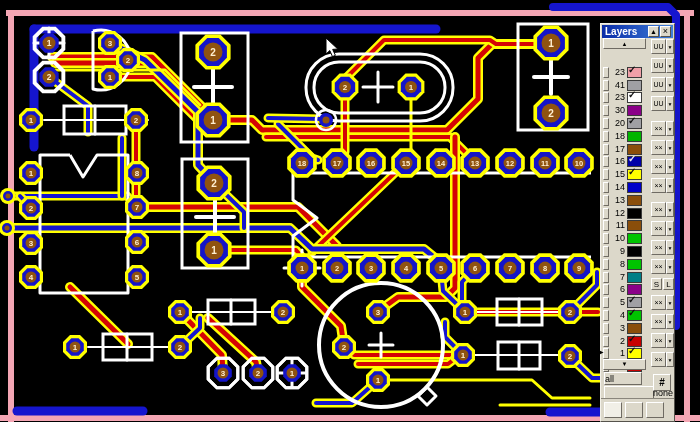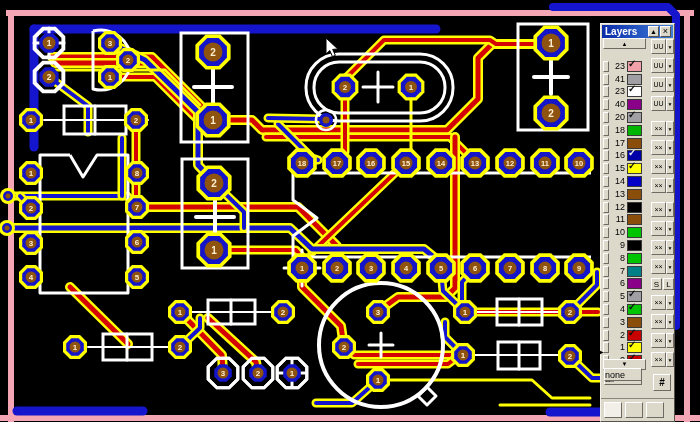--- a/index.html
+++ b/index.html
@@ -13,21 +13,21 @@
     box-sizing:border-box;z-index:10;font-family:"Liberation Sans",sans-serif;margin-left:12px;}
   #panel-title{height:13px;margin:1px;background:linear-gradient(90deg,#0A2CA8,#3F7FD9);
     display:flex;align-items:center;position:relative;}
   #panel-title span.t{color:#fff;font-size:10px;font-weight:bold;padding-left:3px;line-height:11px;}
   .tbtn{position:absolute;top:1px;width:11px;height:11px;background:#DCD8CA;
     border-top:1px solid #fff;border-left:1px solid #fff;border-right:1px solid #55534C;
     border-bottom:1px solid #55534C;font-size:7px;line-height:9px;text-align:center;
     color:#000;box-sizing:border-box;}
   .raised{background:#DCD8CA;border-top:1px solid #FFFFFF;border-left:1px solid #FFFFFF;
     border-right:1px solid #6F6B63;border-bottom:1px solid #6F6B63;box-sizing:border-box;}
-  #rows{position:absolute;left:2px;top:36px;}
+  #rows{position:absolute;left:2px;top:42px;}
   .lrow{display:flex;align-items:center;height:12.8px;position:relative;}
   .lchk{width:6px;height:11px;margin-right:1px;}
   .lnum{width:15px;font-size:9px;text-align:right;padding-right:2px;color:#000;line-height:1;}
   .lsw{width:13px;height:9px;border:1px solid #3a3a3a;position:relative;}
   .lsw .ck{position:absolute;left:0px;top:-4px;font-size:10px;font-weight:bold;color:#111;}
   #scroll-up{position:absolute;left:2px;top:14px;width:43px;height:11px;font-size:6px;
     text-align:center;line-height:10px;}
   #scroll-down{position:absolute;left:2px;top:335px;width:43px;height:11px;font-size:6px;
     text-align:center;line-height:9px;}
   .pbtn{position:absolute;left:3px;width:38px;height:13px;font-size:9px;
@@ -442,21 +442,21 @@
         </div>
         <div class="lrow">
           <div class="lchk raised"></div>
           <div class="lnum">23</div>
           <div class="lsw" style="background: rgb(255, 255, 255);">
             <span class="ck">✓</span>
           </div>
         </div>
         <div class="lrow">
           <div class="lchk raised"></div>
-          <div class="lnum">40</div>
+          <div class="lnum">30</div>
           <div class="lsw" style="background: rgb(138, 0, 136);"></div>
         </div>
         <div class="lrow">
           <div class="lchk raised"></div>
           <div class="lnum">20</div>
           <div class="lsw" style="background: rgb(160, 160, 164);">
             <span class="ck">✓</span>
           </div>
         </div>
         <div class="lrow">
@@ -564,21 +564,21 @@
         <div class="lrow">
           <div class="lchk raised"></div>
           <div class="lnum">0</div>
           <div class="lsw" style="background: rgb(200, 0, 0);">
             <span class="ck">✓</span>
           </div>
         </div>
       </div>
   <div id="scroll-down" class="raised">▼</div>
   <div class="pbtn raised" style="top:348px;">all</div>
-  <div class="pbtn raised" style="top:344px;">none</div>
+  <div class="pbtn raised" style="top:362px;padding-left:48px;">none</div>
   <div id="rightcol">
         <div class="rc" style="top: 15px;">
           <div class="main raised">UU</div>
           <div class="drop raised">▼</div>
         </div>
         <div class="rc" style="top: 34px;">
           <div class="main raised">UU</div>
           <div class="drop raised">▼</div>
         </div>
         <div class="rc" style="top: 53px;">

